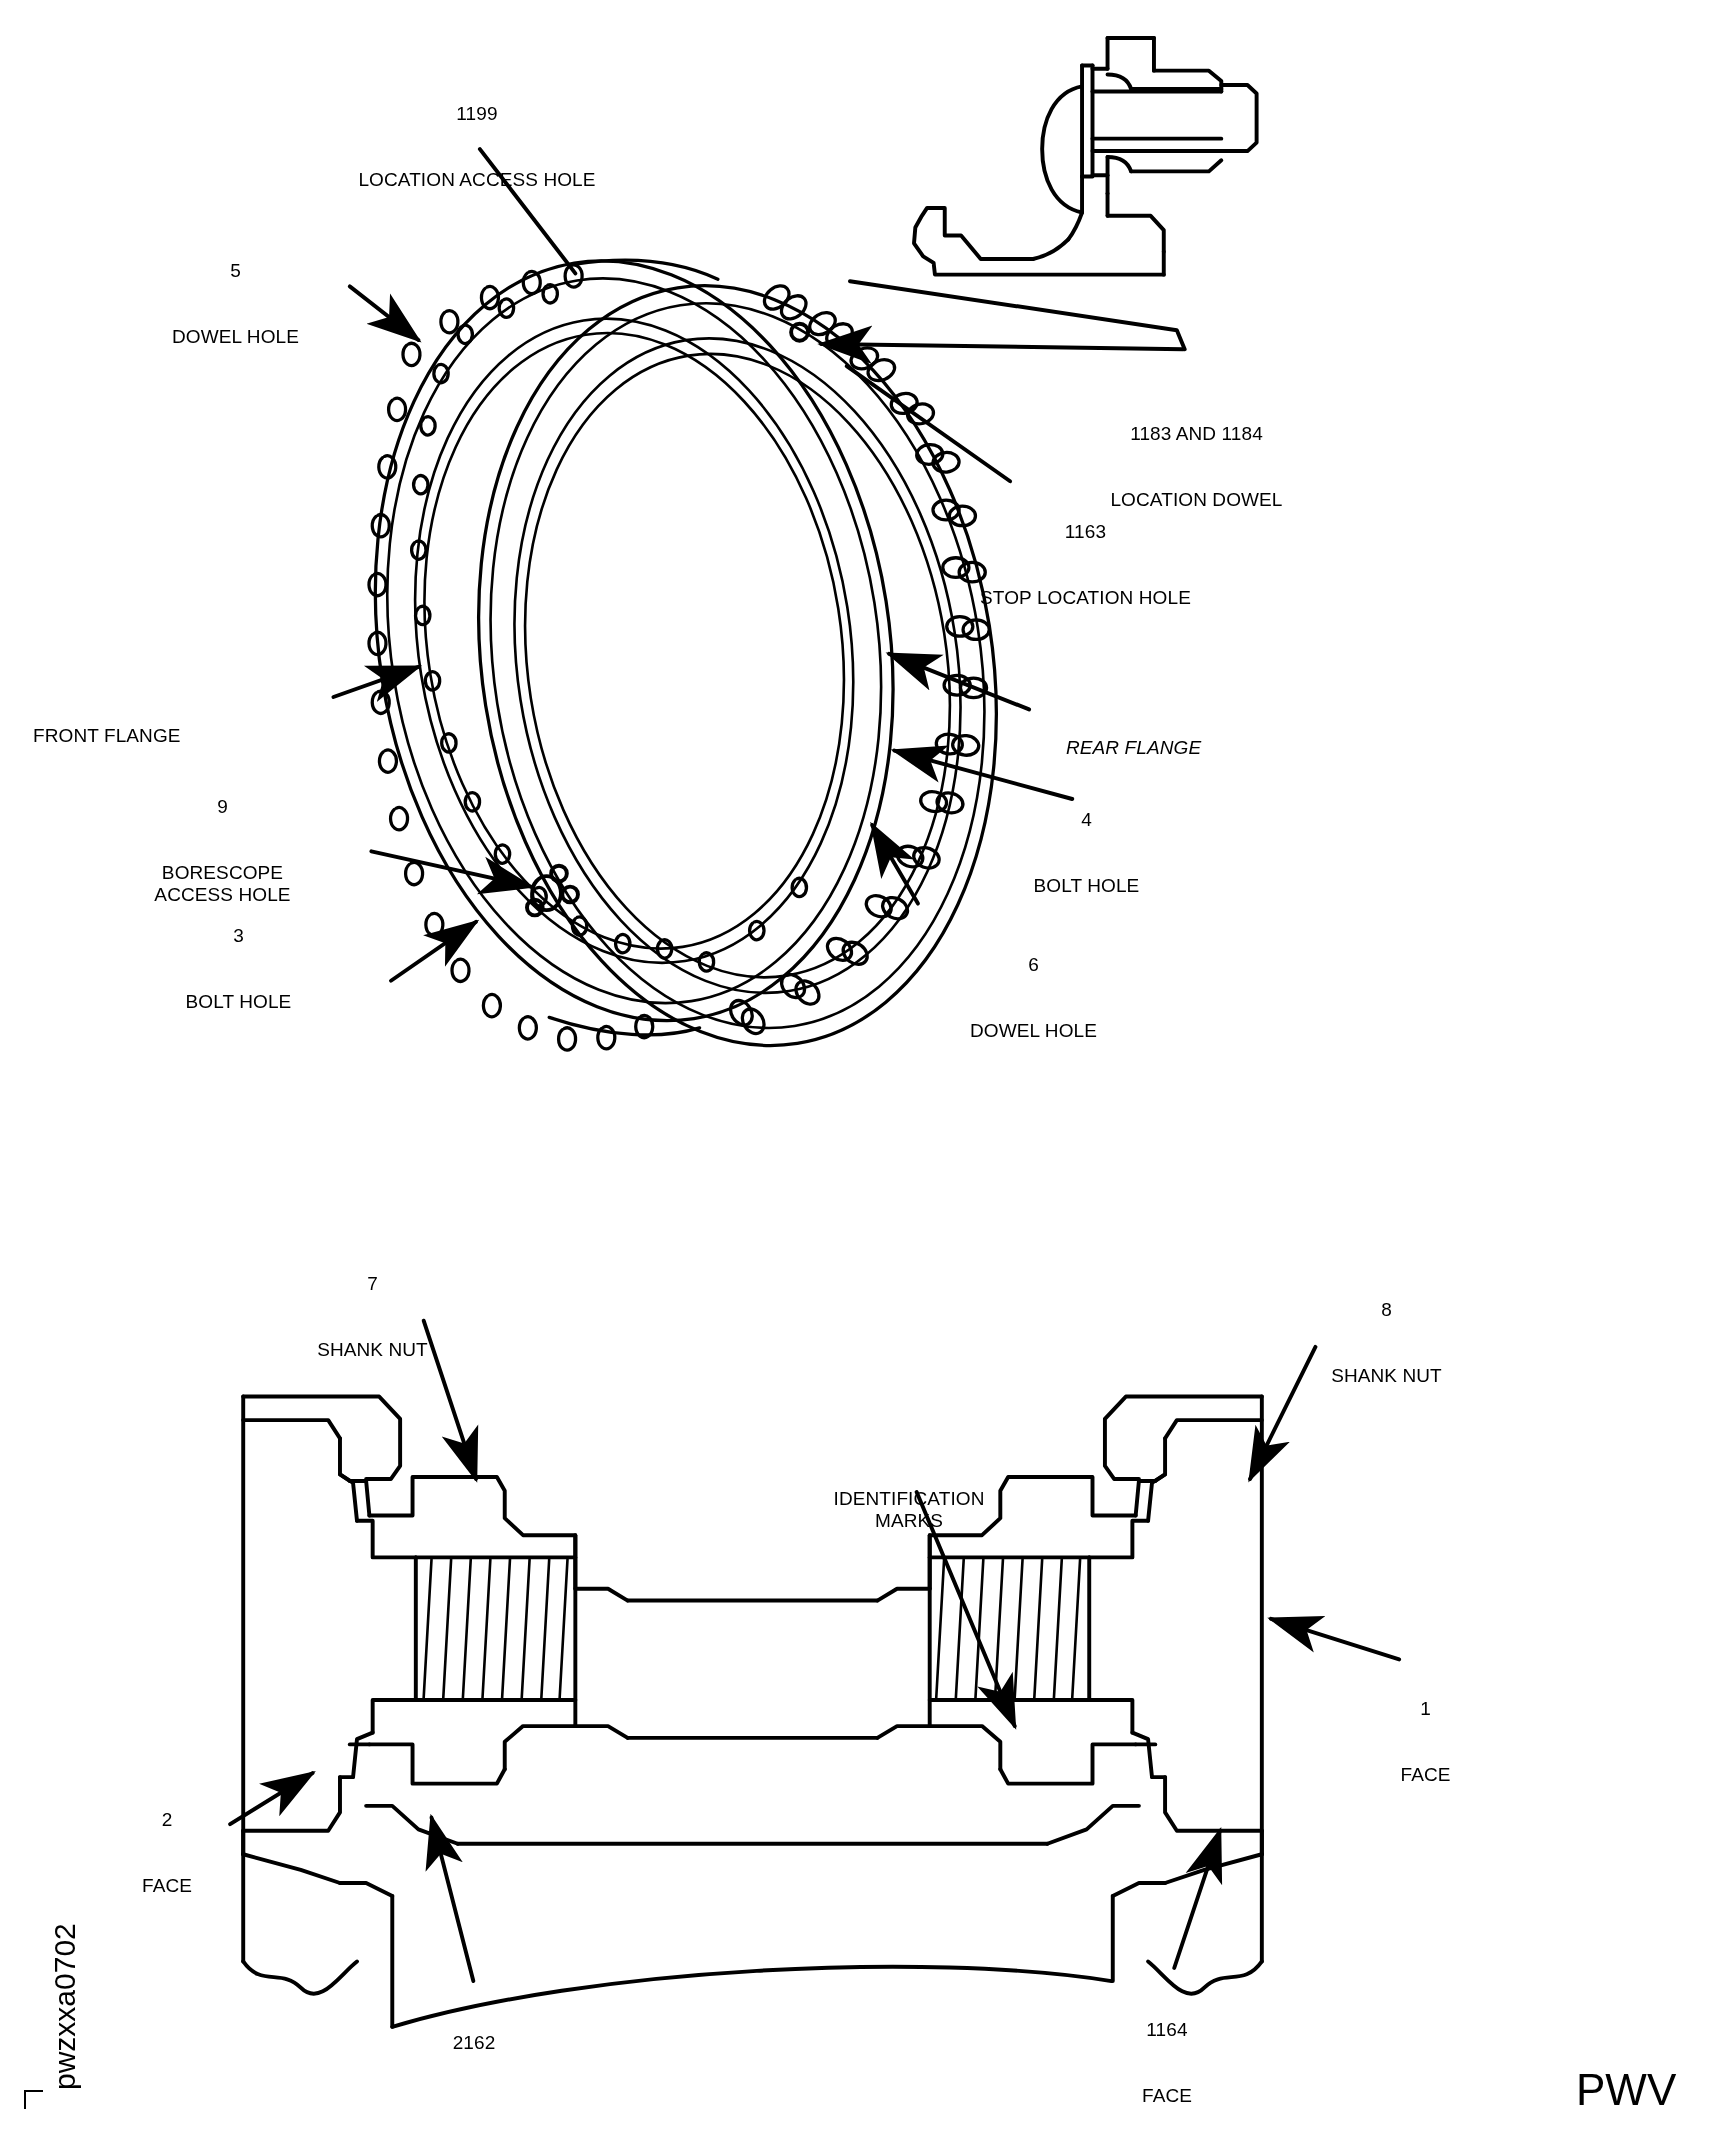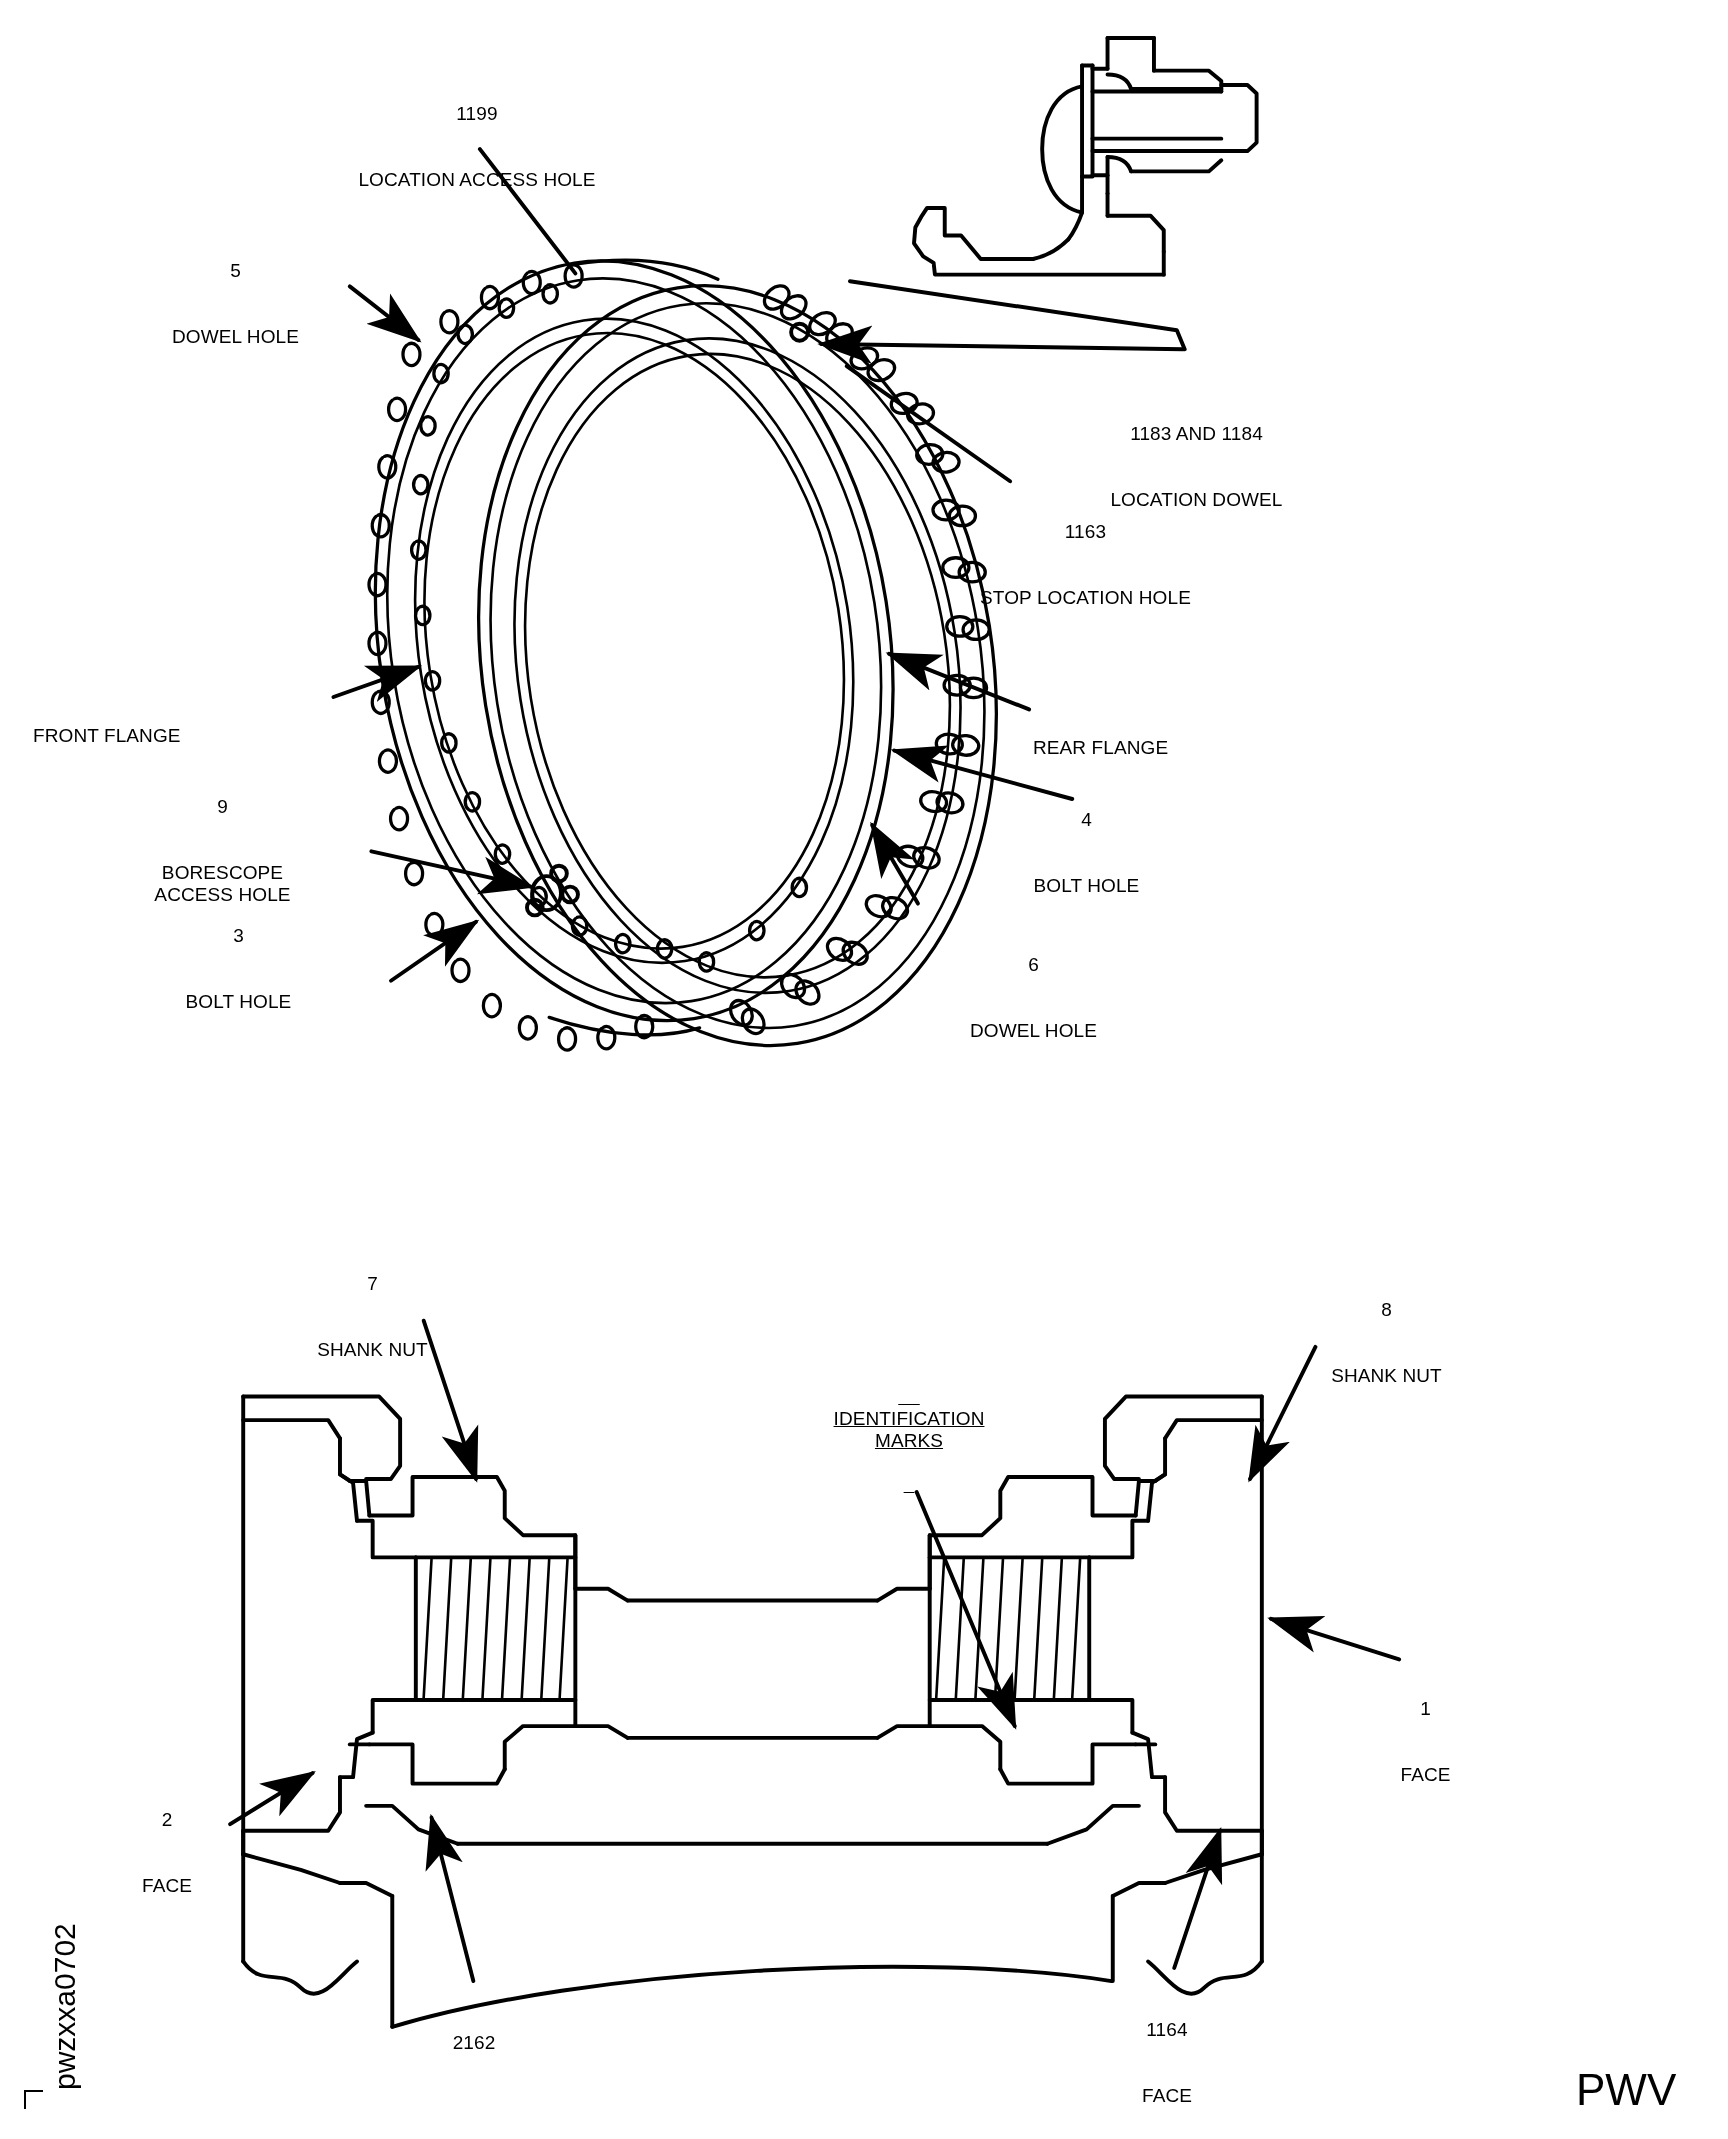--- a/index.html
+++ b/index.html
@@ -409,21 +409,21 @@
 
   <div class="lbl" style="left:850px; top:477px; width:471px;">
     <span class="num">1163</span>
     <span class="txt">STOP LOCATION HOLE</span>
   </div>
 
   <div class="lbl left" style="left:33px; top:681px; width:307px;">
     <span class="txt">FRONT FLANGE</span>
   </div>
 
-  <div class="lbl left" style="left:1033px; top:693px; width:301px;">
+  <div class="lbl left" style="left:1066px; top:693px; width:301px;font-style:italic;">
     <span class="txt">REAR FLANGE</span>
   </div>
 
   <div class="lbl" style="left:59px; top:752px; width:327px;">
     <span class="num">9</span>
     <span class="txt">BORESCOPE<br>ACCESS HOLE</span>
   </div>
 
   <div class="lbl" style="left:85px; top:881px; width:307px;">
     <span class="num">3</span>
@@ -443,21 +443,21 @@
   <div class="lbl" style="left:222px; top:1229px; width:301px;">
     <span class="num">7</span>
     <span class="txt">SHANK NUT</span>
   </div>
 
   <div class="lbl" style="left:1236px; top:1255px; width:301px;">
     <span class="num">8</span>
     <span class="txt">SHANK NUT</span>
   </div>
 
-  <div class="lbl" style="left:726px; top:1364px; width:366px;text-decoration:underline;">
+  <div class="lbl" style="left:726px; top:1444px; width:366px;">
     <span class="txt">IDENTIFICATION<br>MARKS</span>
   </div>
 
   <div class="lbl" style="left:1360px; top:1654px; width:131px;">
     <span class="num">1</span>
     <span class="txt">FACE</span>
   </div>
 
   <div class="lbl" style="left:92px; top:1765px; width:150px;">
     <span class="num">2</span>

